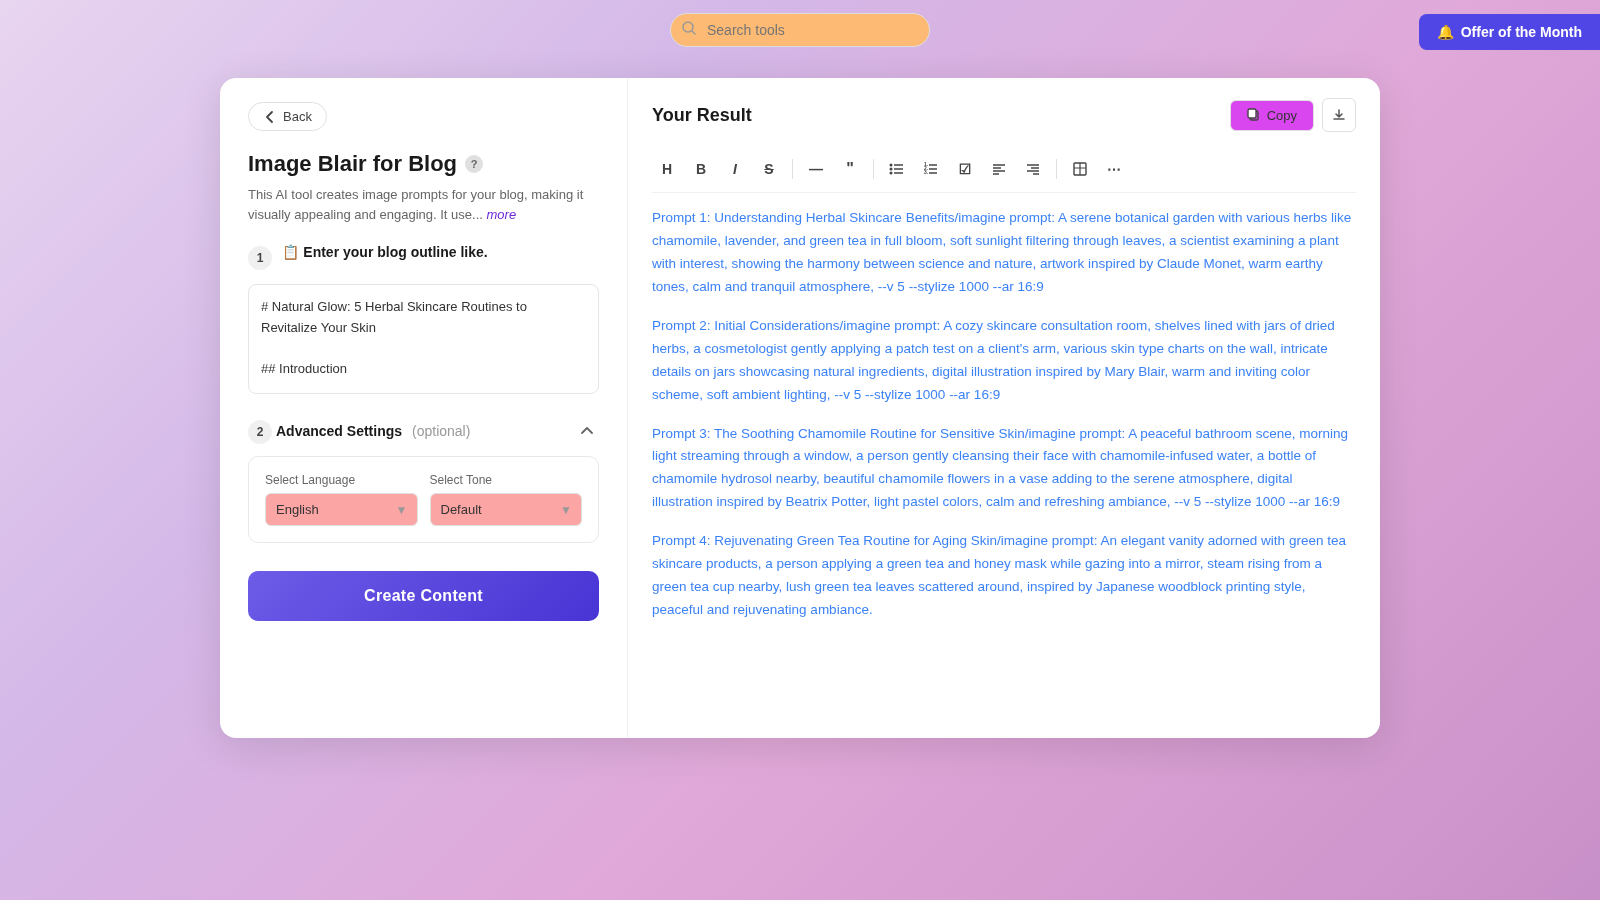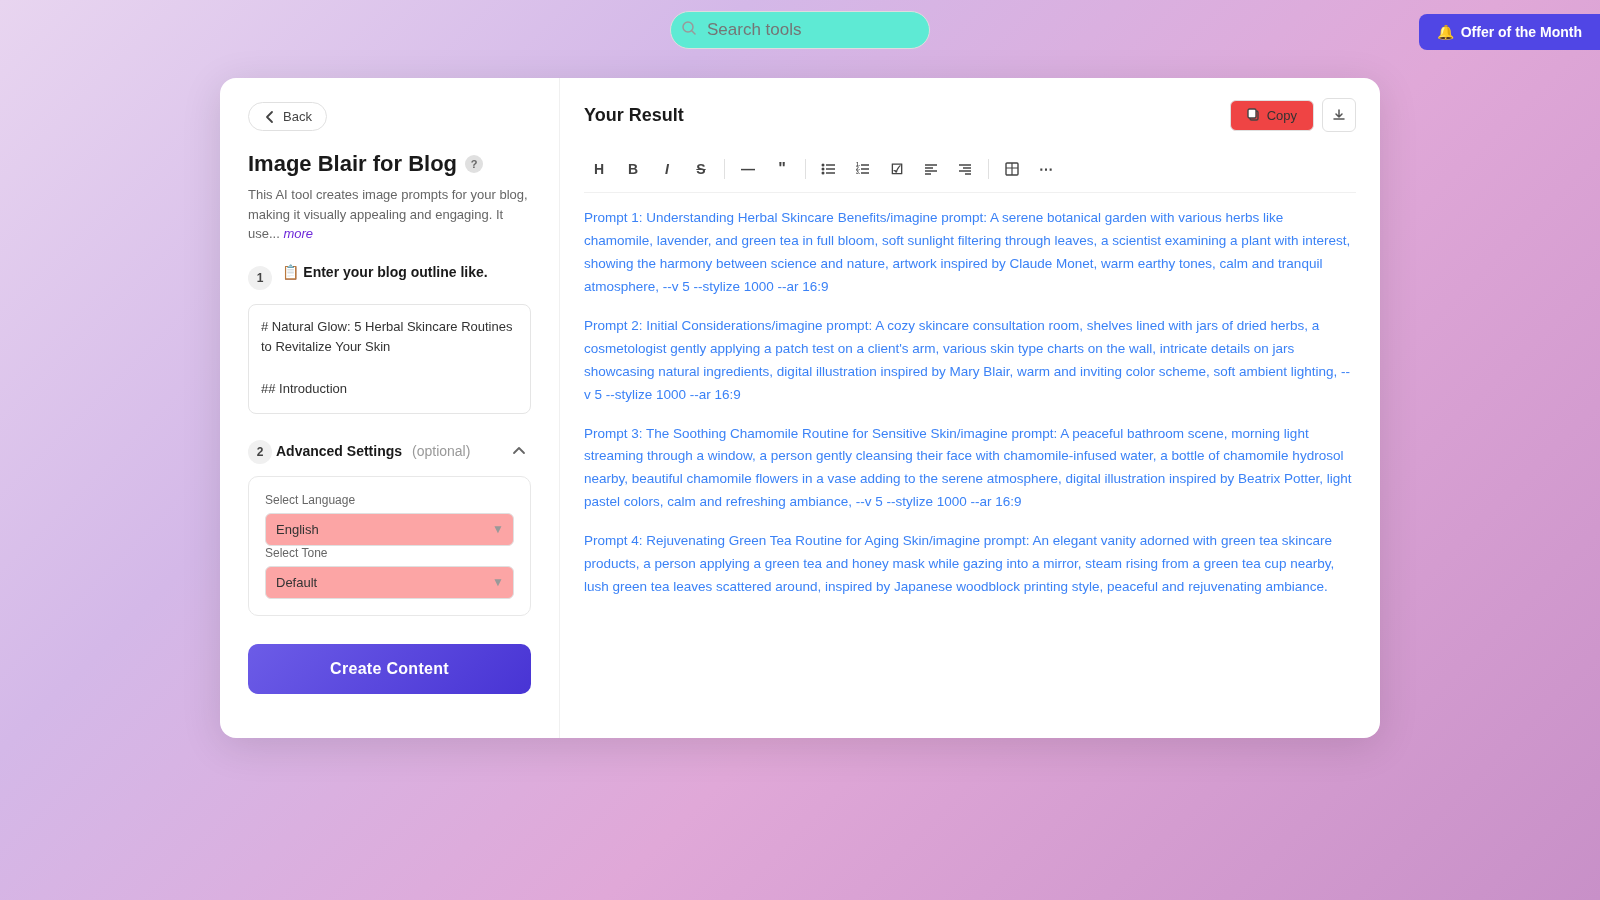--- a/index.html
+++ b/index.html
@@ -30,22 +30,22 @@
     .search-container {
       position: relative;
       width: 260px;
     }
 
     .search-input {
       width: 100%;
       padding: 8px 12px 8px 36px;
       border: 1px solid #ddd;
       border-radius: 20px;
-      background: #5eead4;
-      font-size: 17px;
+      background: #fdba74;
+      font-size: 14px;
       color: #555;
       outline: none;
     }
 
     .search-icon-wrap {
       position: absolute;
       left: 12px;
       top: 50%;
       transform: translateY(-50%);
       color: #999;
@@ -74,21 +74,21 @@
       width: 1160px;
       margin-top: 78px;
       min-height: 660px;
       display: flex;
       overflow: hidden;
       box-shadow: 0 8px 40px rgba(0,0,0,0.12);
     }
 
     
     .left-panel {
-      width: 340px;
+      width: 408px;
       flex-shrink: 0;
       padding: 24px 28px;
       border-right: 1px solid #f0f0f0;
     }
 
     .back-btn {
       display: inline-flex;
       align-items: center;
       gap: 6px;
       padding: 6px 14px;
@@ -216,22 +216,22 @@
 
     .settings-box {
       border: 1px solid #e8e8e8;
       border-radius: 10px;
       padding: 16px;
       margin-bottom: 28px;
     }
 
     .settings-grid {
       display: grid;
-      grid-template-columns: 1fr;
-      gap: 0;
+      grid-template-columns: 1fr 1fr;
+      gap: 12px;
     }
 
     .setting-group label {
       display: block;
       font-size: 12px;
       color: #666;
       margin-bottom: 6px;
       font-weight: 500;
     }
 
@@ -304,21 +304,21 @@
       gap: 8px;
     }
 
     .copy-btn {
       display: flex;
       align-items: center;
       gap: 6px;
       padding: 7px 16px;
       border: 1px solid #e0e0e0;
       border-radius: 6px;
-      background: #ef4444;
+      background: #d946ef;
       font-size: 13px;
       color: #333;
       cursor: pointer;
     }
 
     .download-btn {
       width: 34px;
       height: 34px;
       border: 1px solid #e0e0e0;
       border-radius: 6px;

